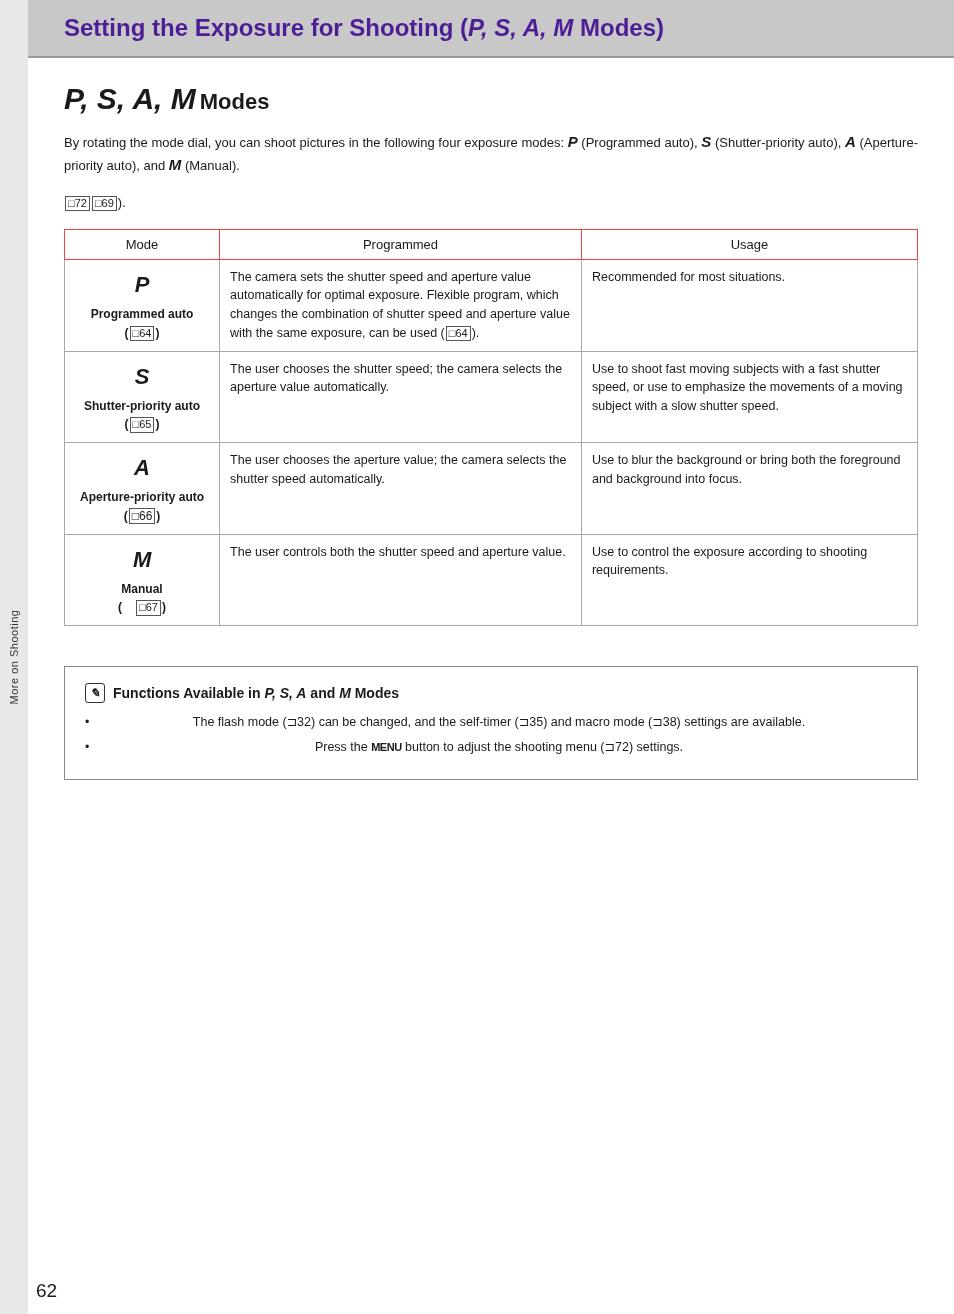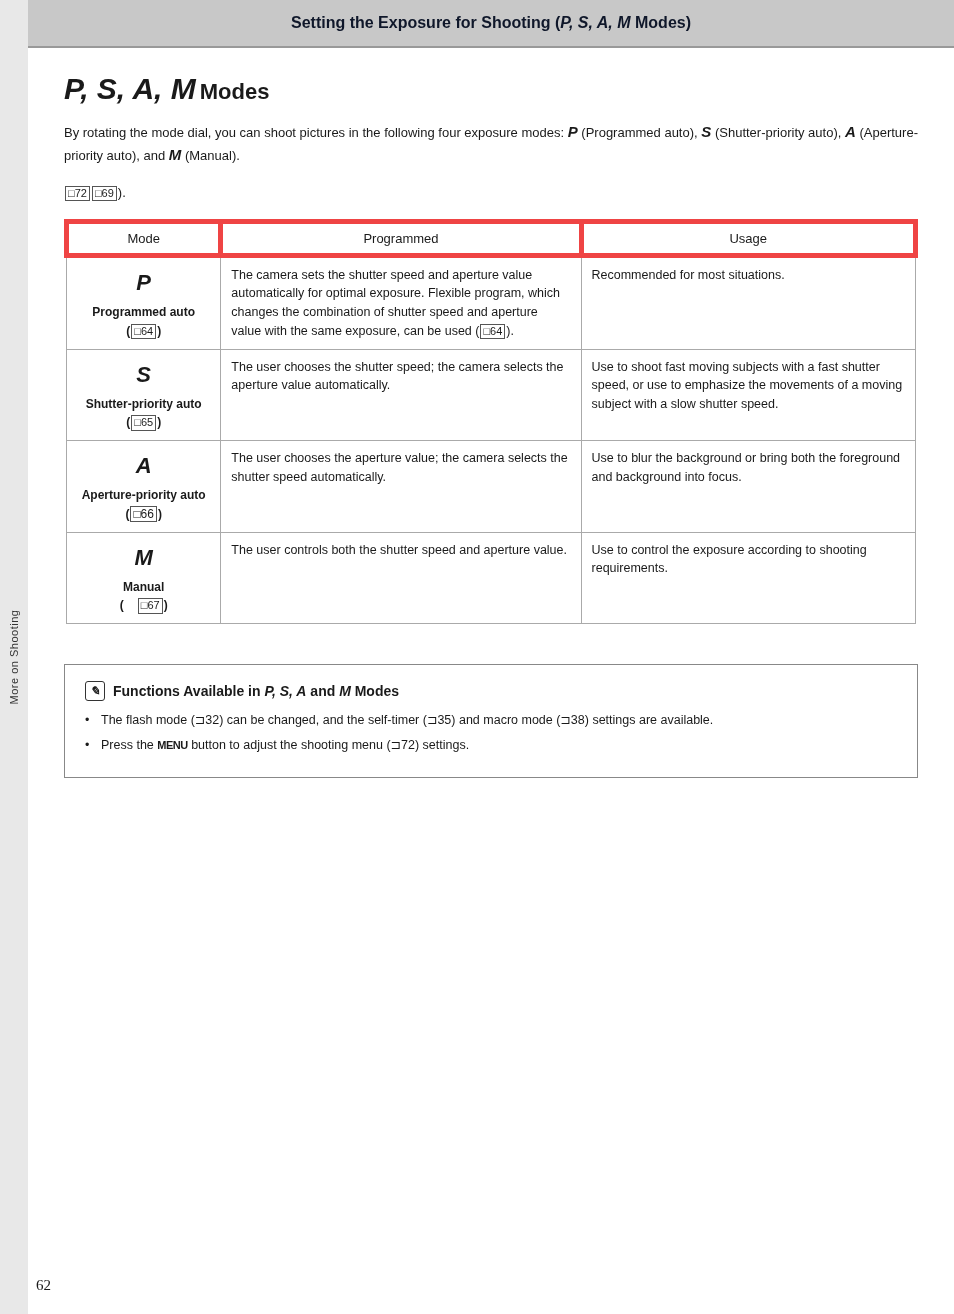--- a/index.html
+++ b/index.html
@@ -38,24 +38,23 @@
       padding: 0 36px 40px 36px;
     }
     .header-banner {
       background: #c8c8c8;
       margin: 0 -36px;
       padding: 14px 36px;
       margin-bottom: 24px;
       border-bottom: 2px solid #999;
     }
     .header-banner h1 {
-      font-size: 16px;
-      font-weight: bold;
-      color: #0f172a;
-      text-align: center;
+      font-size: 24px;
+      font-weight: bold;
+      color: #4c1d95;
     }
     .section-title {
       font-size: 26px;
       font-weight: bold;
       margin-bottom: 14px;
       display: flex;
       align-items: baseline;
       gap: 4px;
     }
     .section-title .mode-letter {
@@ -86,21 +85,21 @@
       margin: 0 1px;
       line-height: 1.2;
     }
     table {
       width: 100%;
       border-collapse: collapse;
       margin-bottom: 20px;
       font-size: 12.5px;
     }
     table th {
-      border: 5px solid #ef4444;
+      border: 1px solid #ef4444;
       padding: 7px 10px;
       text-align: center;
       font-weight: normal;
       font-size: 13px;
       background: #fff;
     }
     table td {
       border: 1px solid #aaa;
       padding: 8px 10px;
       vertical-align: top;
@@ -157,37 +156,37 @@
     .note-list {
       list-style: none;
       padding: 0;
     }
     .note-list li {
       font-size: 12.5px;
       line-height: 1.5;
       padding-left: 16px;
       position: relative;
       margin-bottom: 6px;
+      text-align: center;
     }
     .note-list li::before {
       content: "•";
       position: absolute;
       left: 0;
     }
     .bold-menu {
       font-weight: bold;
       font-size: 11px;
       letter-spacing: -0.5px;
     }
     .page-number {
       position: absolute;
-      bottom: 20px;
+      bottom: 12px;
       left: 36px;
-      font-size: 15px;
-      font-family: Liberation Serif, serif;
+      font-size: 19px;
     }
     .header-title-italic {
       font-style: italic;
     }
   </style>
 </head>
 <body>
 
 <div class="page-wrapper">
   <div class="sidebar">

